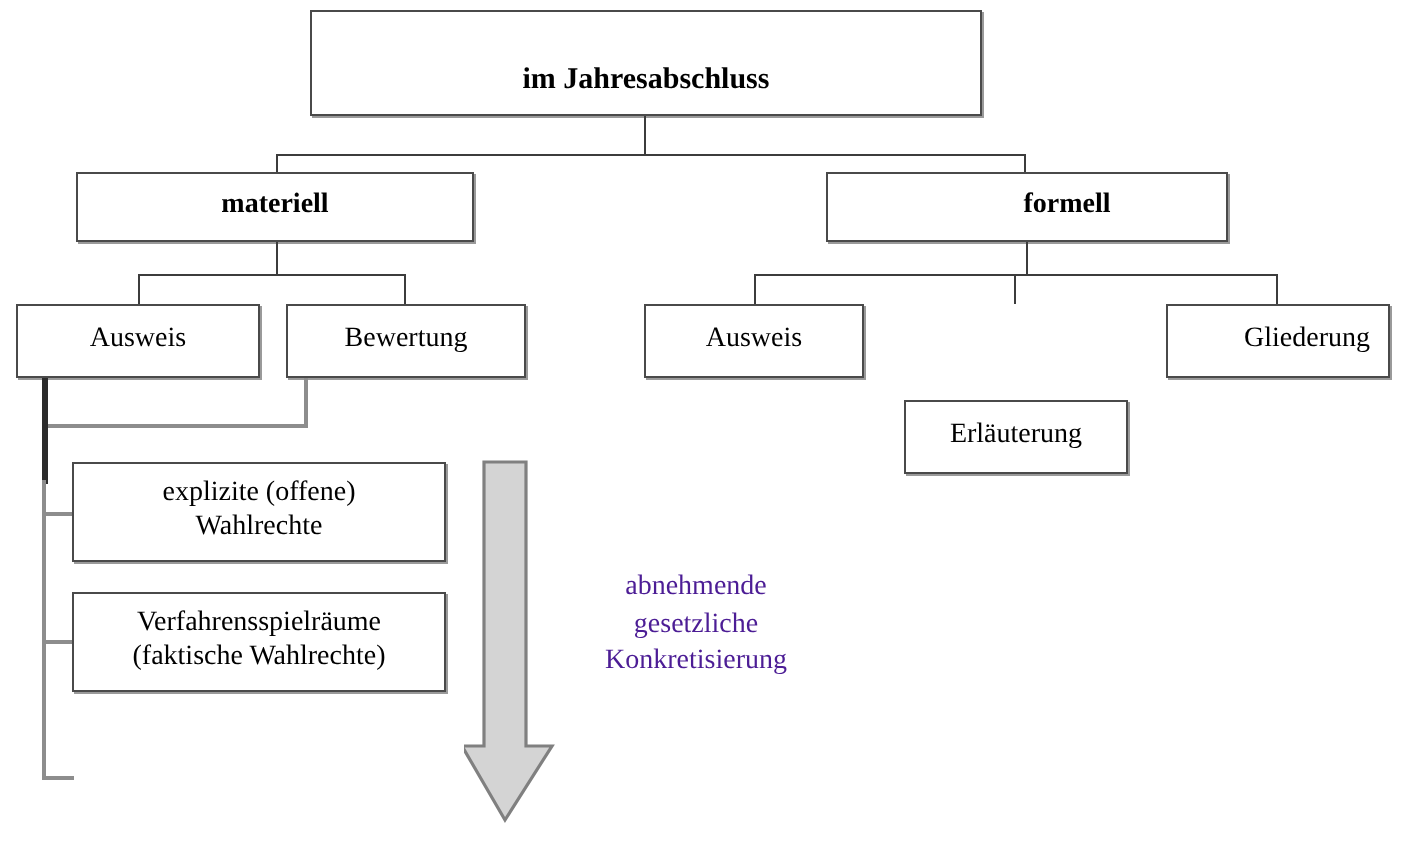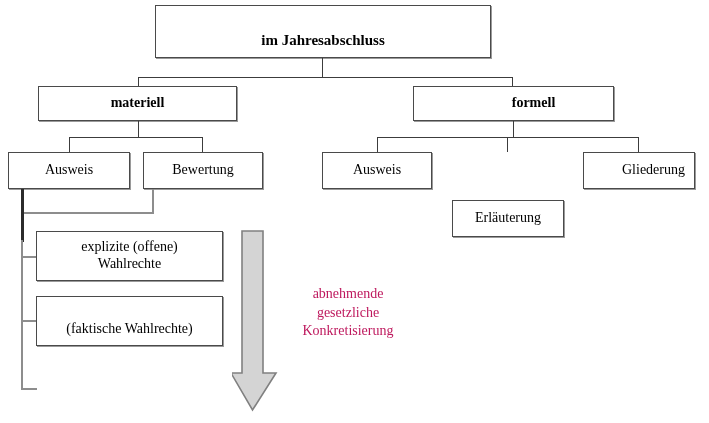--- a/index.html
+++ b/index.html
@@ -61,21 +61,21 @@
   }
   #big-arrow svg { display: block; }
 
   
   #arrow-caption {
     position: absolute;
     left: 283px;
     top: 285px;
     width: 130px;
     text-align: center;
-    color: #be185d;
+    color: #4c1d95;
     line-height: 1.33;
   }
   #arrow-caption div { white-space: nowrap; }
 </style>
 </head>
 <body>
 
 <div id="canvas">
 
   <div class="node bold" id="n-title" style="left:155px; top:5px; width:336px; height:53px; font-size:15px;">
@@ -143,21 +143,21 @@
 
   <div class="node" id="n-explizite" style="left:36px; top:231px; width:187px; height:50px; font-size:14px;">
     <span class="txt">
       <span>explizite (offene)</span><br>
       <span>Wahlrechte</span>
     </span>
   </div>
 
   <div class="node" id="n-verfahrens" style="left:36px; top:296px; width:187px; height:50px; font-size:14px;">
     <span class="txt">
-      <br>
+      <span>Verfahrensspielräume</span><br>
       <span>(faktische Wahlrechte)</span>
     </span>
   </div>
 
 
   <div id="big-arrow">
     <svg width="56" height="182" viewBox="0 0 56 182" xmlns="http://www.w3.org/2000/svg">
       <polygon points="10,1 31,1 31,143 44,143 20.5,180 -1,143 10,143" fill="#d4d4d4" stroke="#808080" stroke-width="1.6" stroke-linejoin="miter"></polygon>
     </svg>
   </div>

